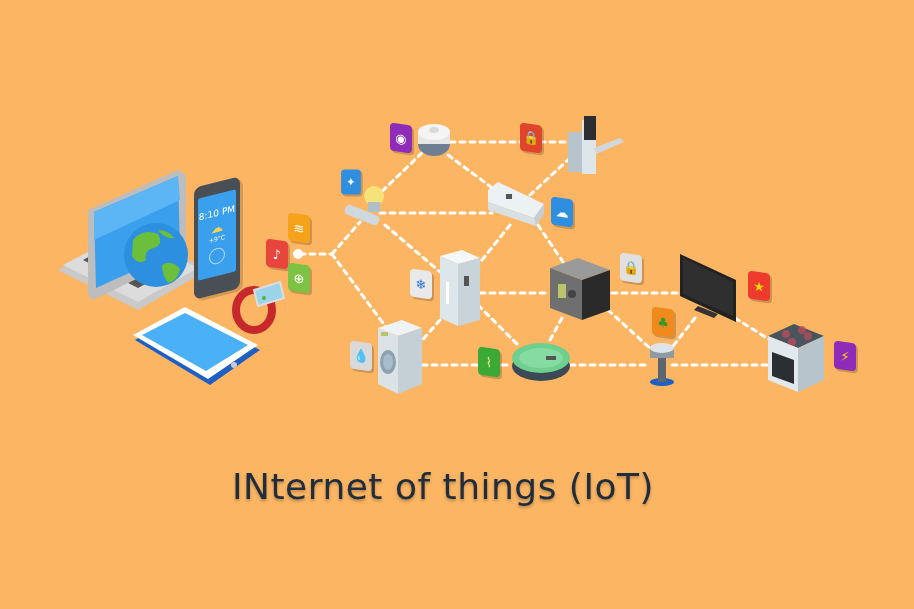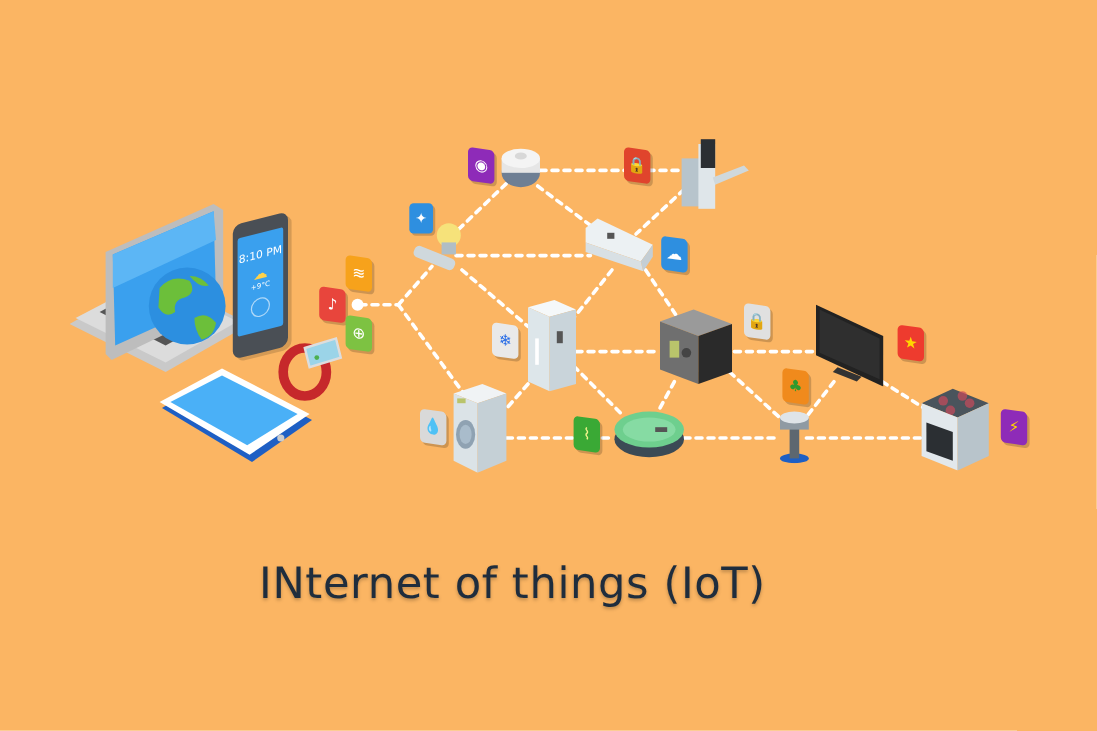--- a/index.html
+++ b/index.html
@@ -1,21 +1,21 @@
 <!DOCTYPE html>
 <html><head>
 <meta charset="utf-8">
 <style>
   html, body { margin: 0; padding: 0; }
   body { width: 914px; height: 609px; overflow: hidden; font-family: "DejaVu Sans", sans-serif; }
   #stage { position: relative; width: 914px; height: 609px; background: #FBB563; overflow: hidden; }
   #net { position: absolute; left: 0; top: 0; width: 914px; height: 609px; }
   .abs { position: absolute; }
   .caption {
-    position: absolute; left: 0; top: 466px; width: 854px; text-align: center;
+    position: absolute; left: 16px; top: 466px; width: 854px; text-align: center;
     font-family: "DejaVu Sans", sans-serif; font-size: 36px; color: #1f2d3d;
     letter-spacing: 0.5px; text-shadow: 0 2px 3px rgba(0,0,0,0.25);
   }
   .app-tile {
     position: absolute; width: 22px; height: 28px; border-radius: 4px;
     box-shadow: 2px 2px 0 rgba(0,0,0,0.18);
     display: flex; align-items: center; justify-content: center;
     font-size: 13px; color: #fff; font-family: "DejaVu Sans", sans-serif;
     transform: skewY(8deg);
   }

